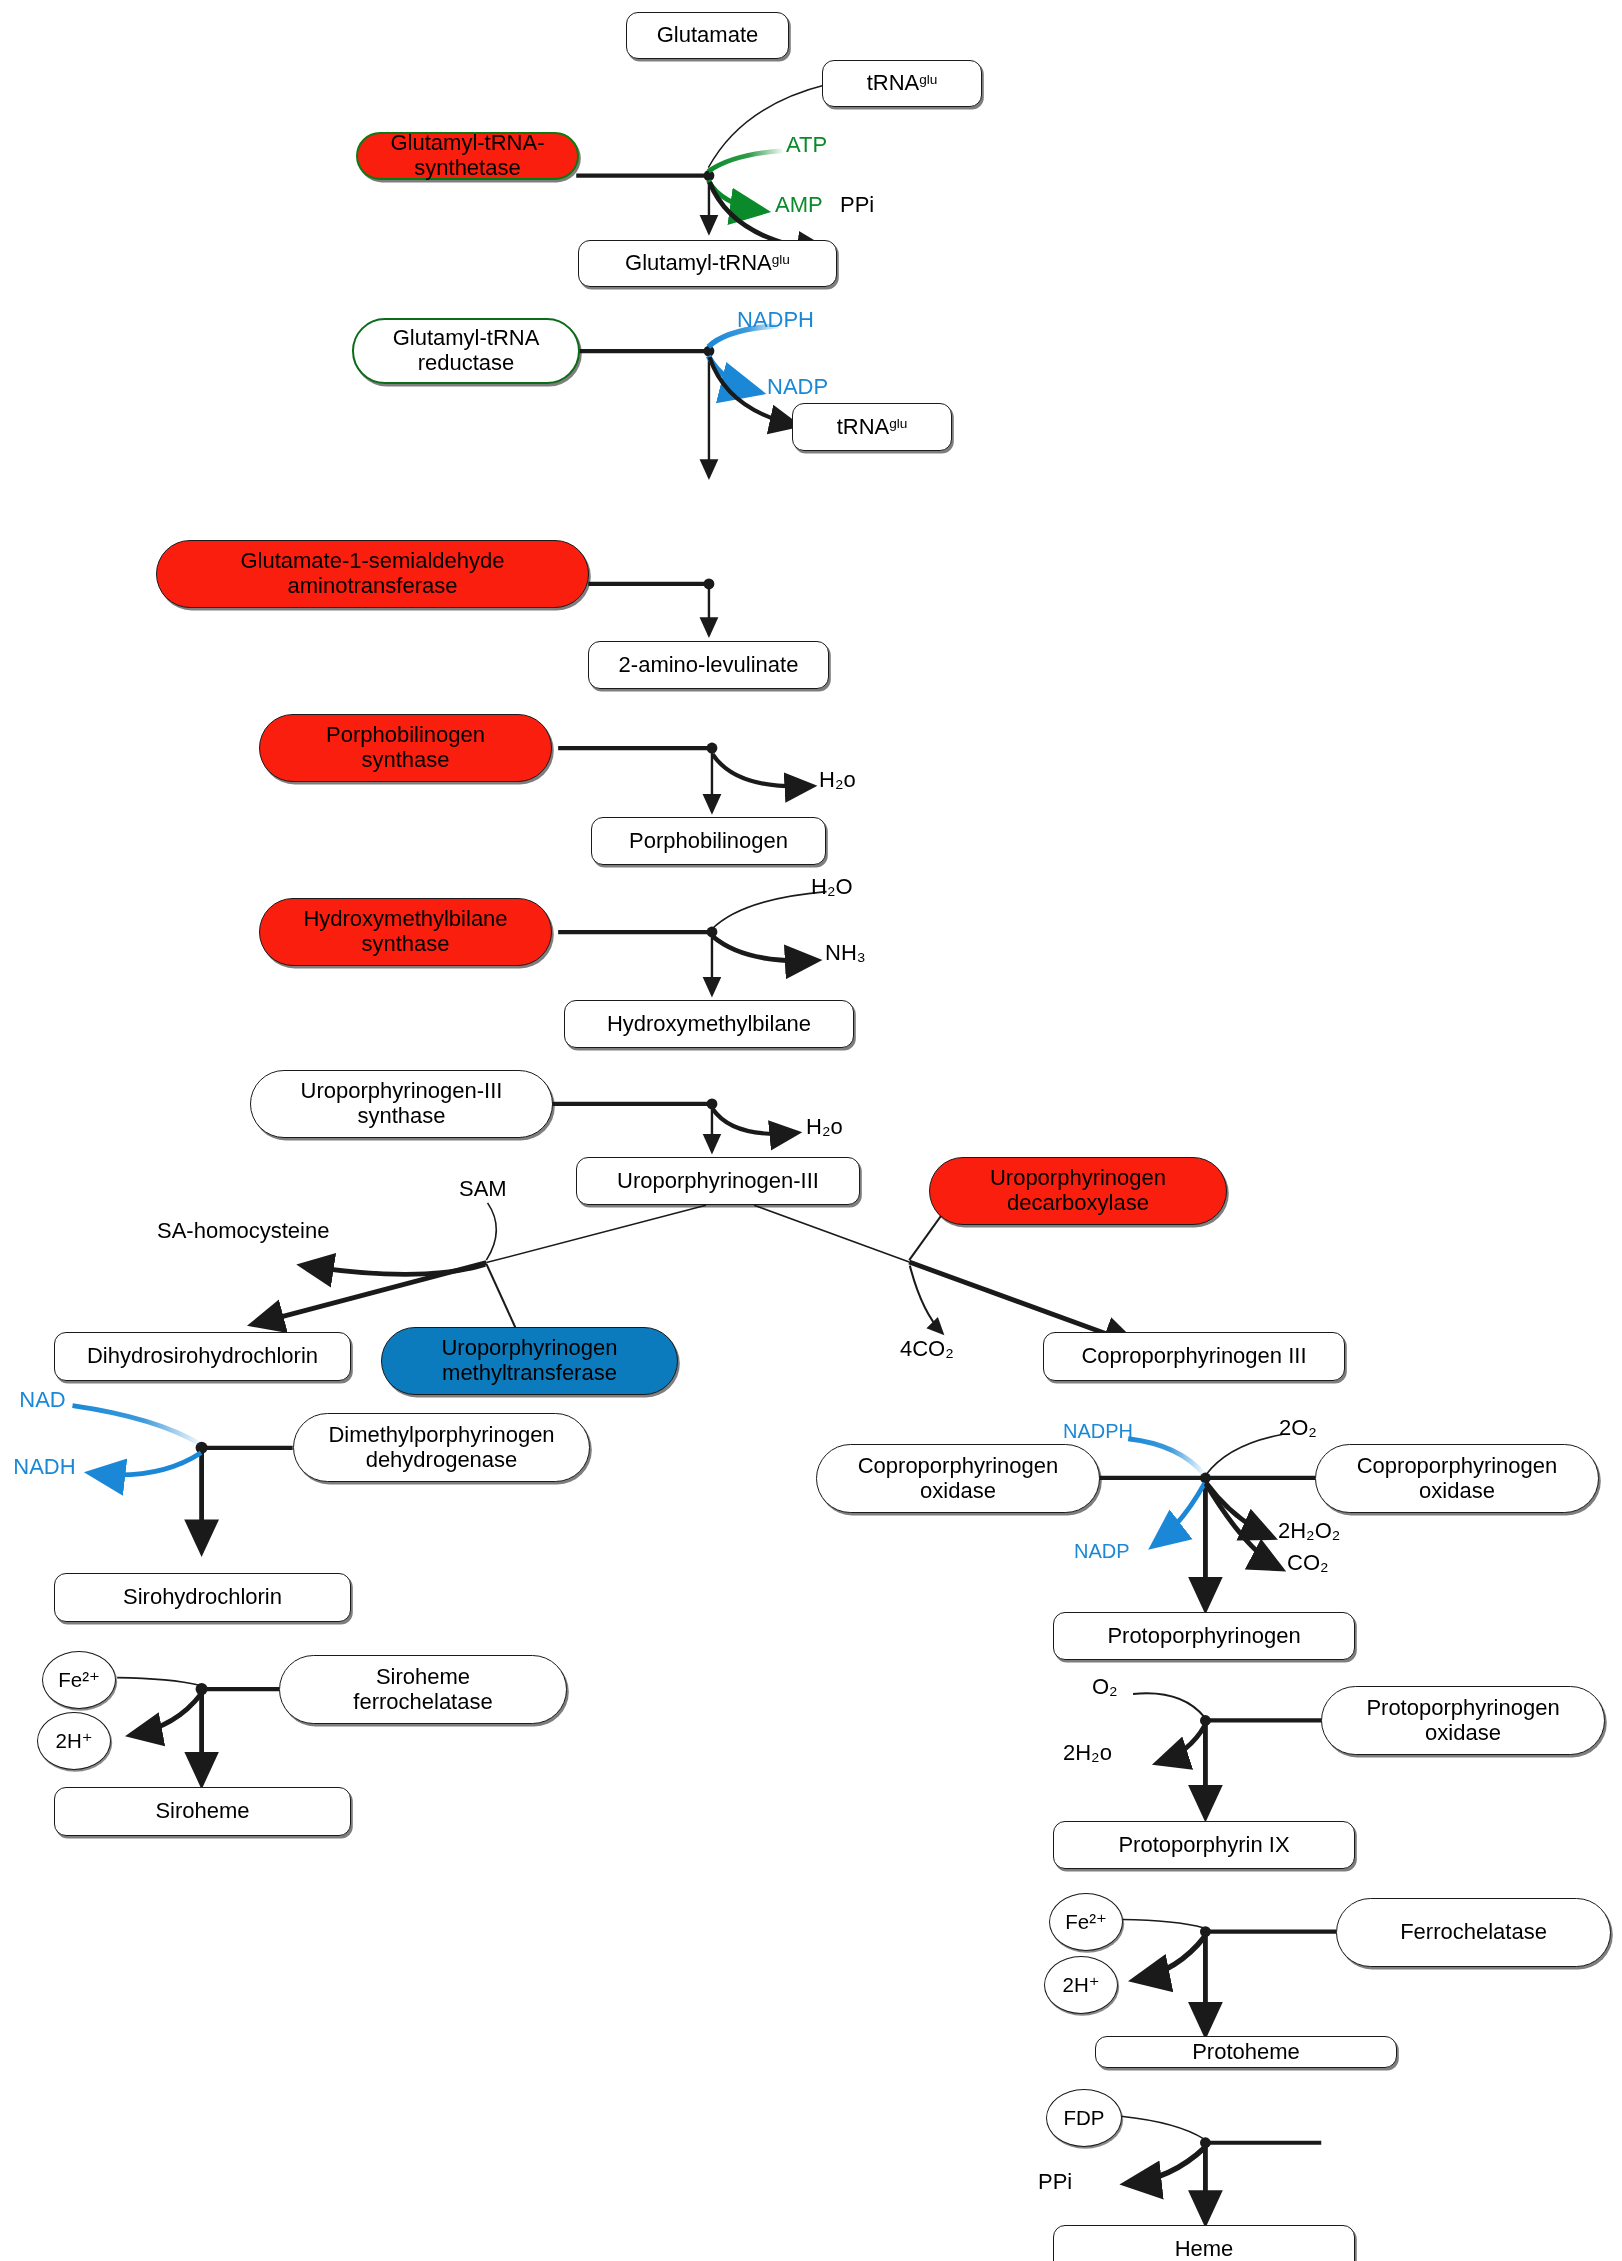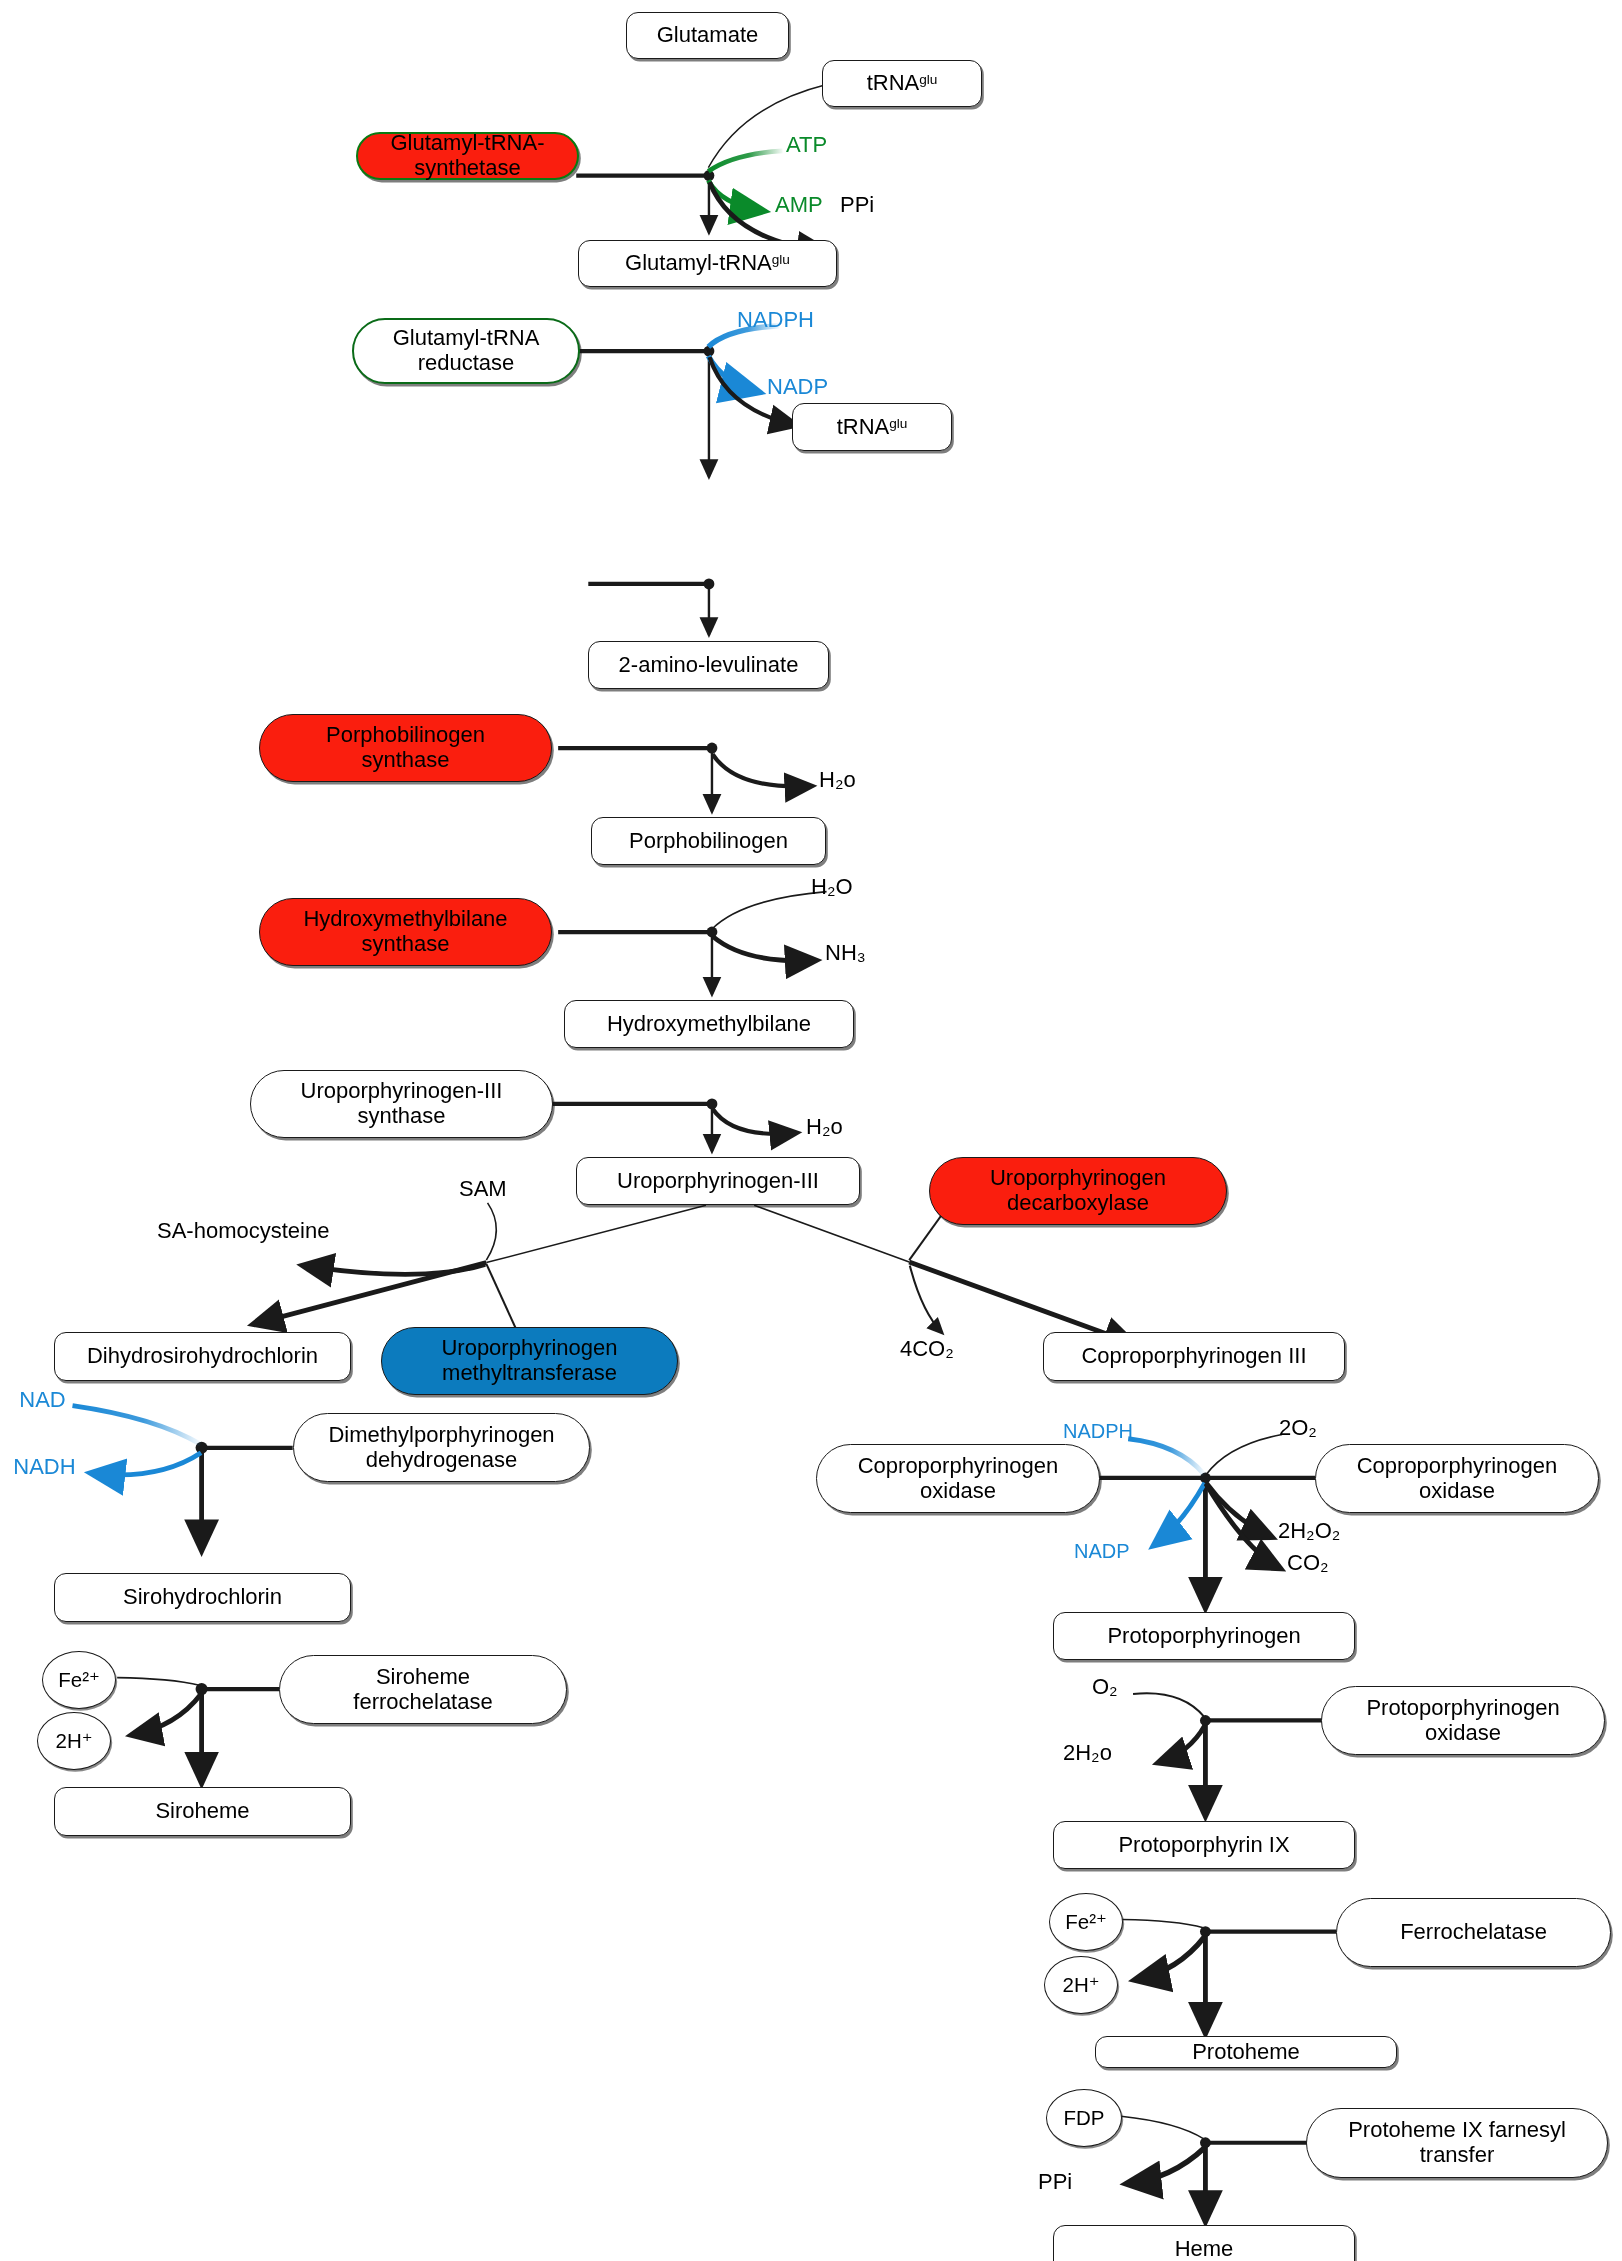--- a/index.html
+++ b/index.html
@@ -237,20 +237,24 @@
   <div class="node enzyme white greenborder" style="left:352px;top:318px;width:228px;height:66px;">
     <span>Glutamyl-tRNA
 reductase</span>
   </div>
 
   <div class="node metabolite" style="left:792px;top:403px;width:160px;height:48px;">
     <span><span>tRNA</span><sup>glu</sup></span>
   </div>
 
 
+  <div class="node enzyme red" style="left:156px;top:540px;width:433px;height:68px;">
+    <span>Glutamate-1-semialdehyde
+aminotransferase</span>
+  </div>
 
   <div class="node metabolite" style="left:588px;top:641px;width:241px;height:48px;">
     <span>2-amino-levulinate</span>
   </div>
 
   <div class="node enzyme red" style="left:259px;top:714px;width:293px;height:68px;">
     <span>Porphobilinogen
 synthase</span>
   </div>
 
@@ -336,24 +340,20 @@
   </div>
 
   <div class="node enzyme white" style="left:1336px;top:1898px;width:275px;height:69px;">
     <span>Ferrochelatase</span>
   </div>
 
   <div class="node metabolite" style="left:1095px;top:2036px;width:302px;height:32px;">
     <span>Protoheme</span>
   </div>
 
-  <div class="node enzyme white" style="left:1306px;top:2108px;width:302px;height:70px;">
-    <span>Protoheme IX farnesyl
-transfer</span>
-  </div>
 
   <div class="node metabolite" style="left:1053px;top:2225px;width:302px;height:48px;">
     <span>Heme</span>
   </div>
 
   <div class="bubble" style="left:42px;top:1651px;width:74px;height:58px;">
     <span>Fe²⁺</span>
   </div>
   <div class="bubble" style="left:37px;top:1712px;width:74px;height:58px;">
     <span>2H⁺</span>

